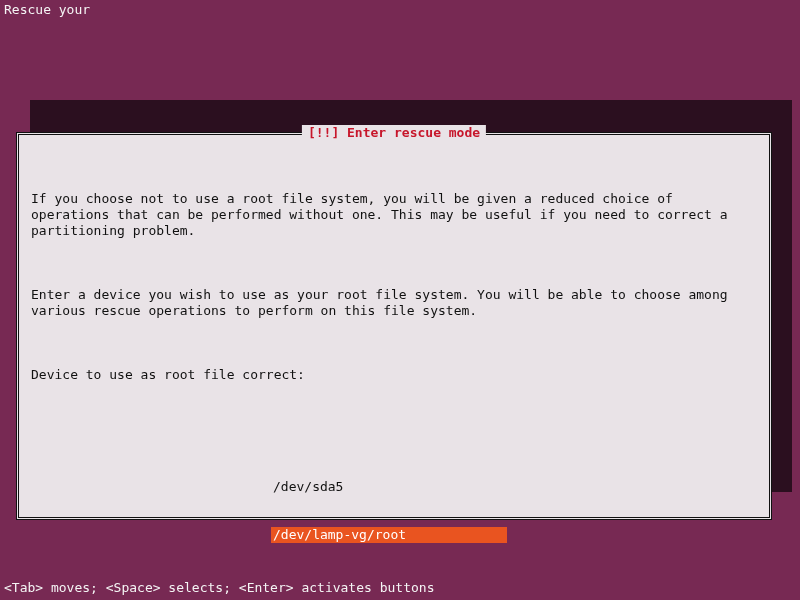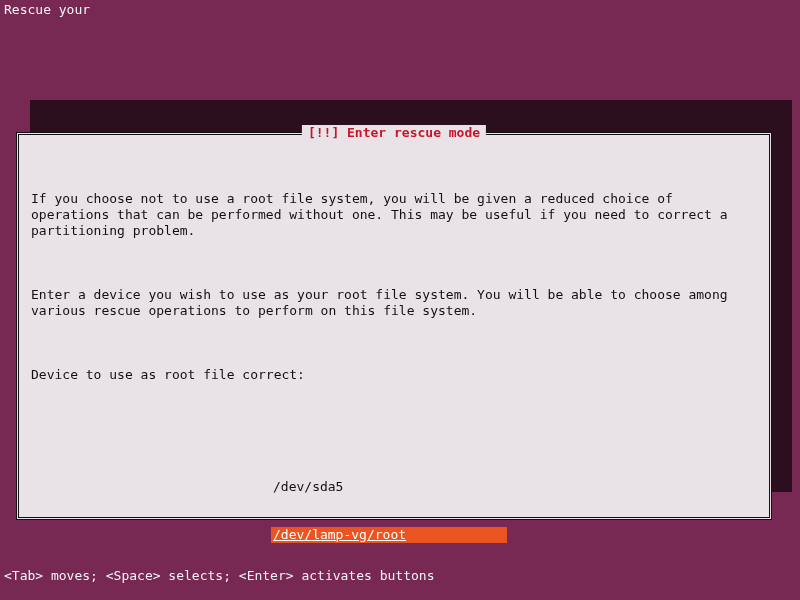--- a/index.html
+++ b/index.html
@@ -72,26 +72,25 @@
     display: block;
     width: 232px;
     padding: 0 2px;
     color: #111;
     white-space: pre;
     cursor: pointer;
   }
   .device-item.selected {
     background: #e95420;
     color: #fff;
-    text-decoration: underline;
   }
   #hintbar {
     position: absolute;
     left: 4px;
-    bottom: 16px;
+    bottom: 4px;
     color: #f5f5f5;
   }
 </style>
 </head>
 <body>
 
 <div id="topbar">Rescue your</div>
 
 <div id="shadow"></div>
 

